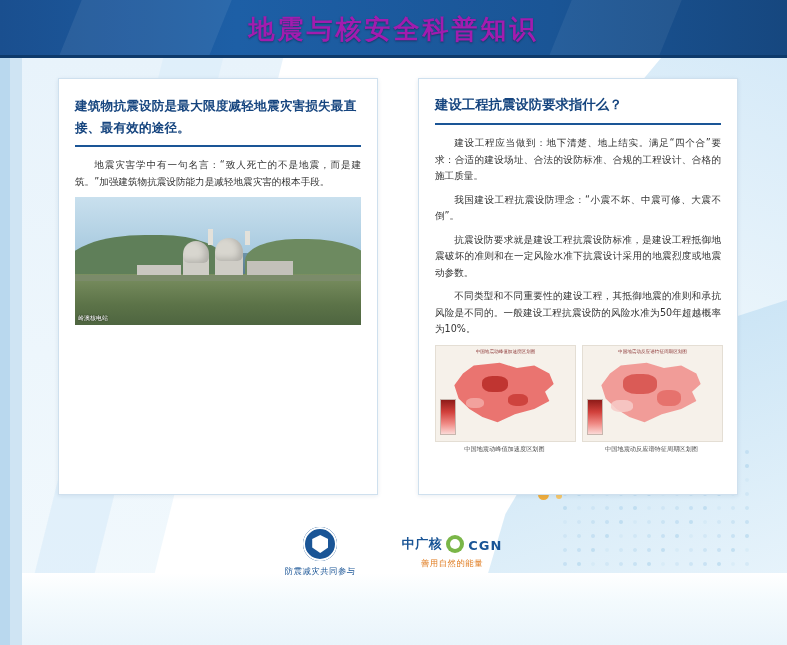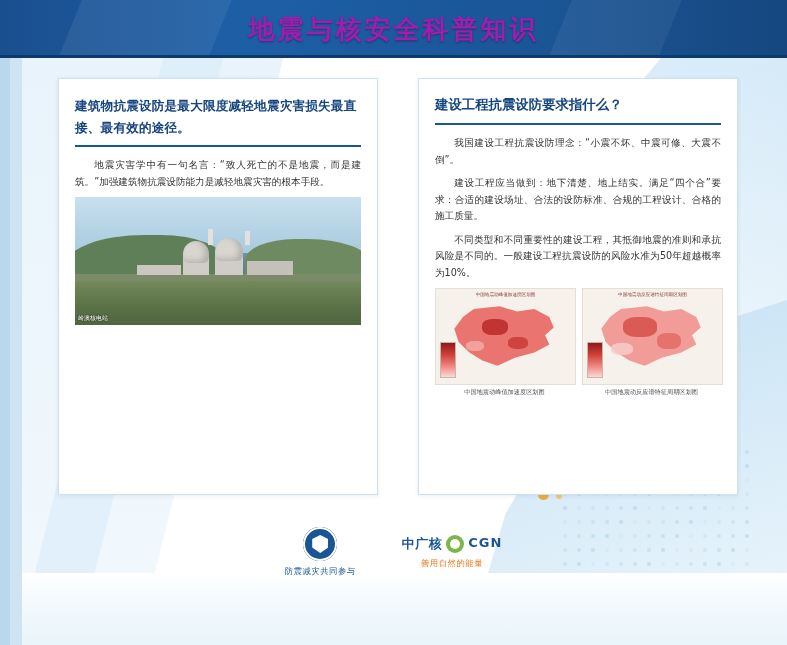--- a/index.html
+++ b/index.html
@@ -342,21 +342,21 @@
     background: #ffffff;
     clip-path: polygon(50% 0, 100% 22%, 100% 70%, 50% 100%, 0 70%, 0 22%);
   }
   .logo-text {
     font-size: 8.4px;
     color: #1a5596;
     letter-spacing: .5px;
   }
   .cgn-row {
     display: flex;
-    align-items: flex-start;
+    align-items: flex-end;
     gap: 4px;
   }
   .cgn-cn {
     font-size: 13px;
     font-weight: bold;
     color: #1a5596;
     letter-spacing: .5px;
   }
   .cgn-mark {
     width: 18px; height: 18px;
@@ -565,22 +565,23 @@
         <div class="photo-caption">岭澳核电站</div>
       </div>
     </div>
   </div>
 
   <div class="panel panel-right">
     <div class="panel-inner">
       <div class="head-right">建设工程抗震设防要求指什么？</div>
       <div class="head-underline"></div>
       <div class="body-text">
+        <p>建设工程应当做到：地下清楚、地上结实。满足“四个合”要求：合适的建设场址、合法的设防标准、合规的工程设计、合格的施工质量。</p>
         <p>我国建设工程抗震设防理念：“小震不坏、中震可修、大震不倒”。</p>
-        <p>建设工程应当做到：地下清楚、地上结实。满足“四个合”要求：合适的建设场址、合法的设防标准、合规的工程设计、合格的施工质量。</p>
+        <p>抗震设防要求就是建设工程抗震设防标准，是建设工程抵御地震破坏的准则和在一定风险水准下抗震设计采用的地震烈度或地震动参数。</p>
         <p>不同类型和不同重要性的建设工程，其抵御地震的准则和承抗风险是不同的。一般建设工程抗震设防的风险水准为50年超越概率为10%。</p>
       </div>
 
       <div class="maps">
         <div class="map-box">
           <div class="map-img">
             <div class="map-title-in">中国地震动峰值加速度区划图</div>
             <div class="map-shape"></div>
             <div class="map-patch" style="left:46px; top:30px; width:26px; height:16px; background:#b92a26;"></div>
             <div class="map-patch" style="left:72px; top:48px; width:20px; height:12px; background:#c93b35;"></div>

